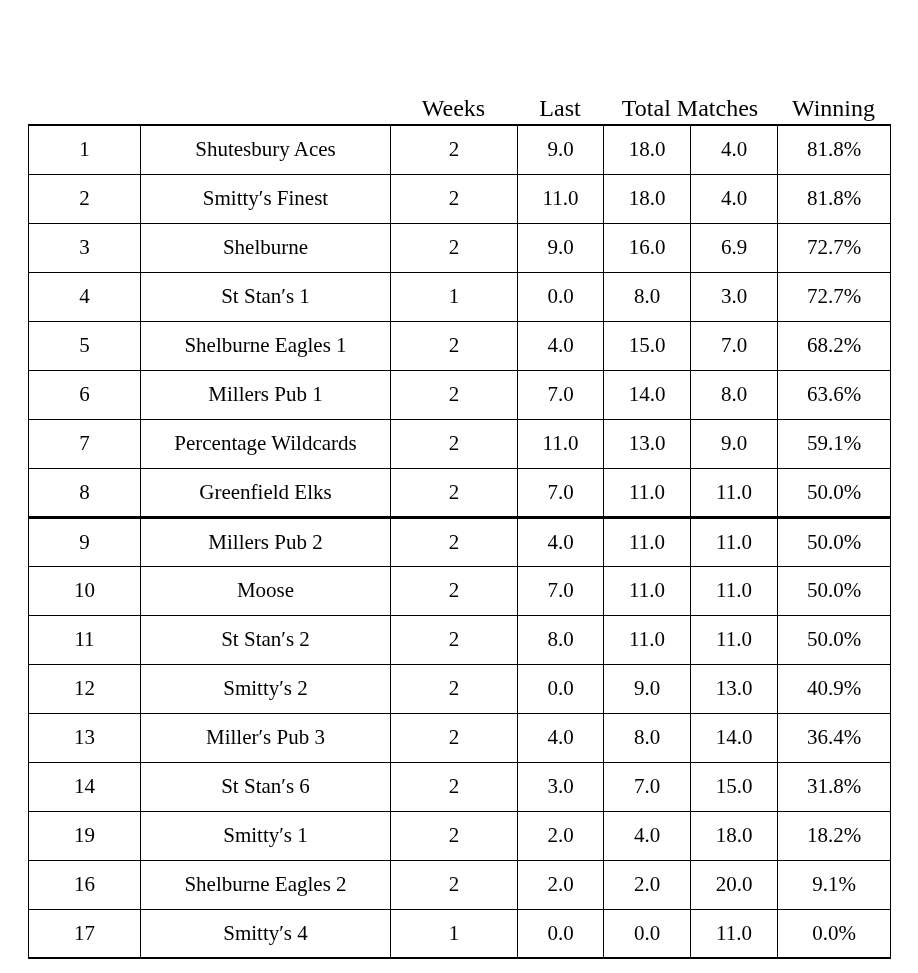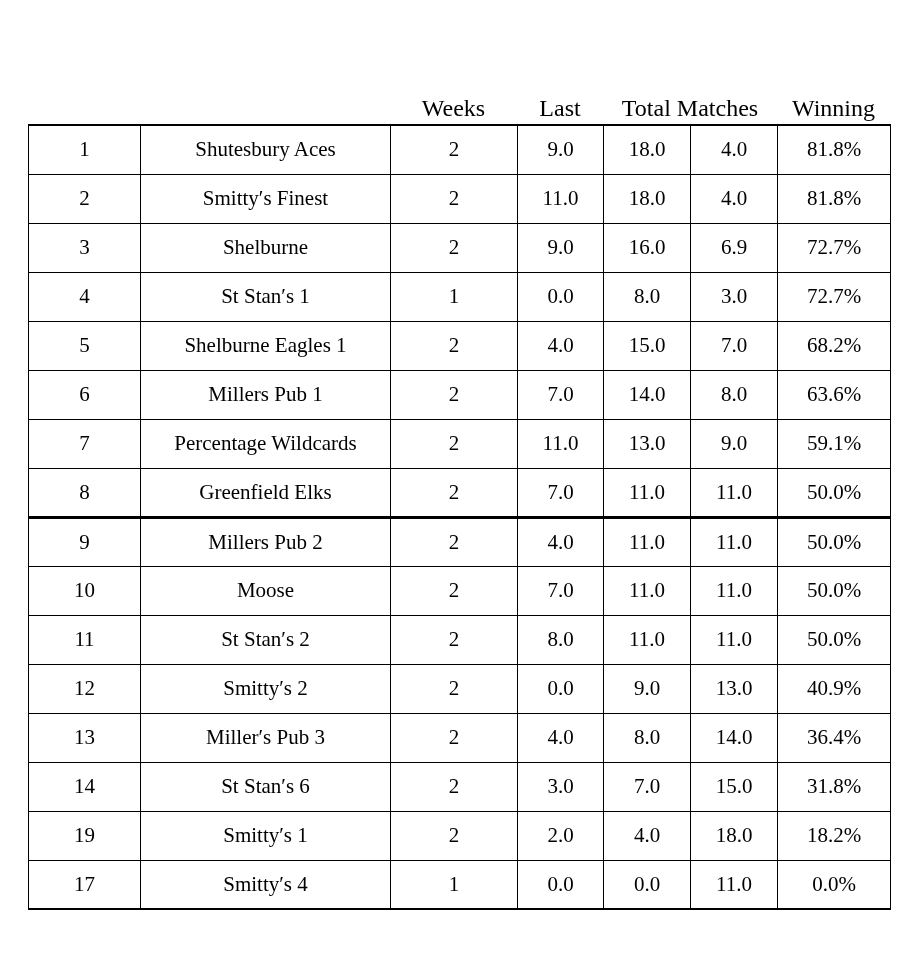--- a/index.html
+++ b/index.html
@@ -268,20 +268,29 @@
           <tr>
             <td class="cell-pos">19</td>
             <td class="cell-team">Smittyʹs 1</td>
             <td class="cell-num">2</td>
             <td class="cell-num">2.0</td>
             <td class="cell-num">4.0</td>
             <td class="cell-num">18.0</td>
             <td class="cell-num">18.2%</td>
           </tr>
           <tr>
+            <td class="cell-pos">16</td>
+            <td class="cell-team">Shelburne Eagles 2</td>
+            <td class="cell-num">2</td>
+            <td class="cell-num">2.0</td>
+            <td class="cell-num">2.0</td>
+            <td class="cell-num">20.0</td>
+            <td class="cell-num">9.1%</td>
+          </tr>
+          <tr>
             <td class="cell-pos">17</td>
             <td class="cell-team">Smittyʹs 4</td>
             <td class="cell-num">1</td>
             <td class="cell-num">0.0</td>
             <td class="cell-num">0.0</td>
             <td class="cell-num">11.0</td>
             <td class="cell-num">0.0%</td>
           </tr>
         </tbody>
     </table>

